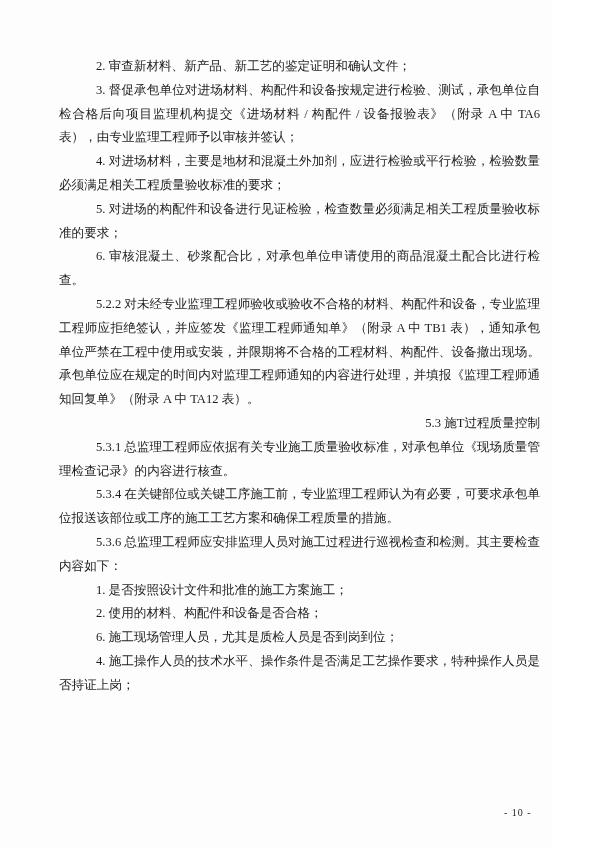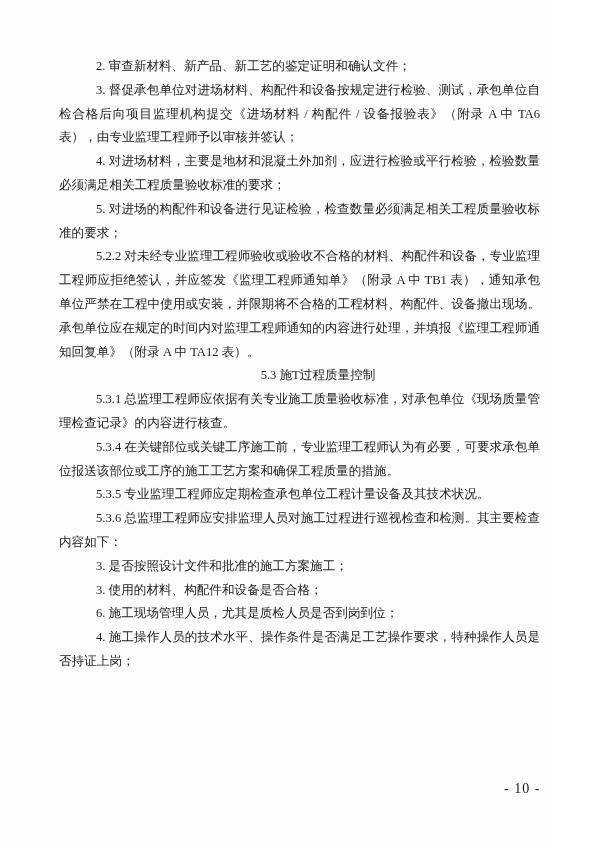--- a/index.html
+++ b/index.html
@@ -24,46 +24,46 @@
   .para {
     margin: 0;
     font-size: 12.6px;
     line-height: 23.8px;
     color: #1c1c1c;
     text-align: justify;
     text-indent: 37px;
     word-break: break-all;
   }
   .para.heading {
-    text-align: center;
+    text-align: right;
     font-weight: 500;
   }
   .page-number {
     position: absolute;
     left: 504px;
-    top: 781px;
-    font-size: 14px;
+    top: 807px;
+    font-size: 10px;
     letter-spacing: 1px;
     color: #1c1c1c;
   }
 </style>
 </head>
 <body>
 
 <div class="page" style="background: rgb(253, 253, 253);">
   <div class="content">
       <p class="para">2. 审查新材料、新产品、新工艺的鉴定证明和确认文件；</p>
       <p class="para">3. 督促承包单位对进场材料、构配件和设备按规定进行检验、测试，承包单位自检合格后向项目监理机构提交《进场材料 / 构配件 / 设备报验表》（附录 A 中 TA6 表），由专业监理工程师予以审核并签认；</p>
       <p class="para">4. 对进场材料，主要是地材和混凝土外加剂，应进行检验或平行检验，检验数量必须满足相关工程质量验收标准的要求；</p>
       <p class="para">5. 对进场的构配件和设备进行见证检验，检查数量必须满足相关工程质量验收标准的要求；</p>
+      <p class="para">6. 审核混凝土、砂浆配合比，对承包单位申请使用的商品混凝土配合比进行检查。</p>
       <p class="para">5.2.2  对未经专业监理工程师验收或验收不合格的材料、构配件和设备，专业监理工程师应拒绝签认，并应签发《监理工程师通知单》（附录 A 中 TB1 表），通知承包单位严禁在工程中使用或安装，并限期将不合格的工程材料、构配件、设备撤出现场。承包单位应在规定的时间内对监理工程师通知的内容进行处理，并填报《监理工程师通知回复单》（附录 A 中 TA12 表）。</p>
       <p class="para heading">5.3 施T过程质量控制</p>
       <p class="para">5.3.1 总监理工程师应依据有关专业施工质量验收标准，对承包单位《现场质量管理检查记录》的内容进行核查。</p>
       <p class="para">5.3.4 在关键部位或关键工序施工前，专业监理工程师认为有必要，可要求承包单位报送该部位或工序的施工工艺方案和确保工程质量的措施。</p>
-      <p class="para">5.3.5 专业监理工程师应定期检查承包单位工程计量设备及其技术状况。</p>
       <p class="para">5.3.6 总监理工程师应安排监理人员对施工过程进行巡视检查和检测。其主要检查内容如下：</p>
-      <p class="para">3. 是否按照设计文件和批准的施工方案施工；</p>
-      <p class="para">3. 使用的材料、构配件和设备是否合格；</p>
+      <p class="para">1. 是否按照设计文件和批准的施工方案施工；</p>
+      <p class="para">2. 使用的材料、构配件和设备是否合格；</p>
       <p class="para">6. 施工现场管理人员，尤其是质检人员是否到岗到位；</p>
       <p class="para">4. 施工操作人员的技术水平、操作条件是否满足工艺操作要求，特种操作人员是否持证上岗；</p>
     </div>
   <div class="page-number">- 10 -</div>
 </div>
 
 </body></html>

